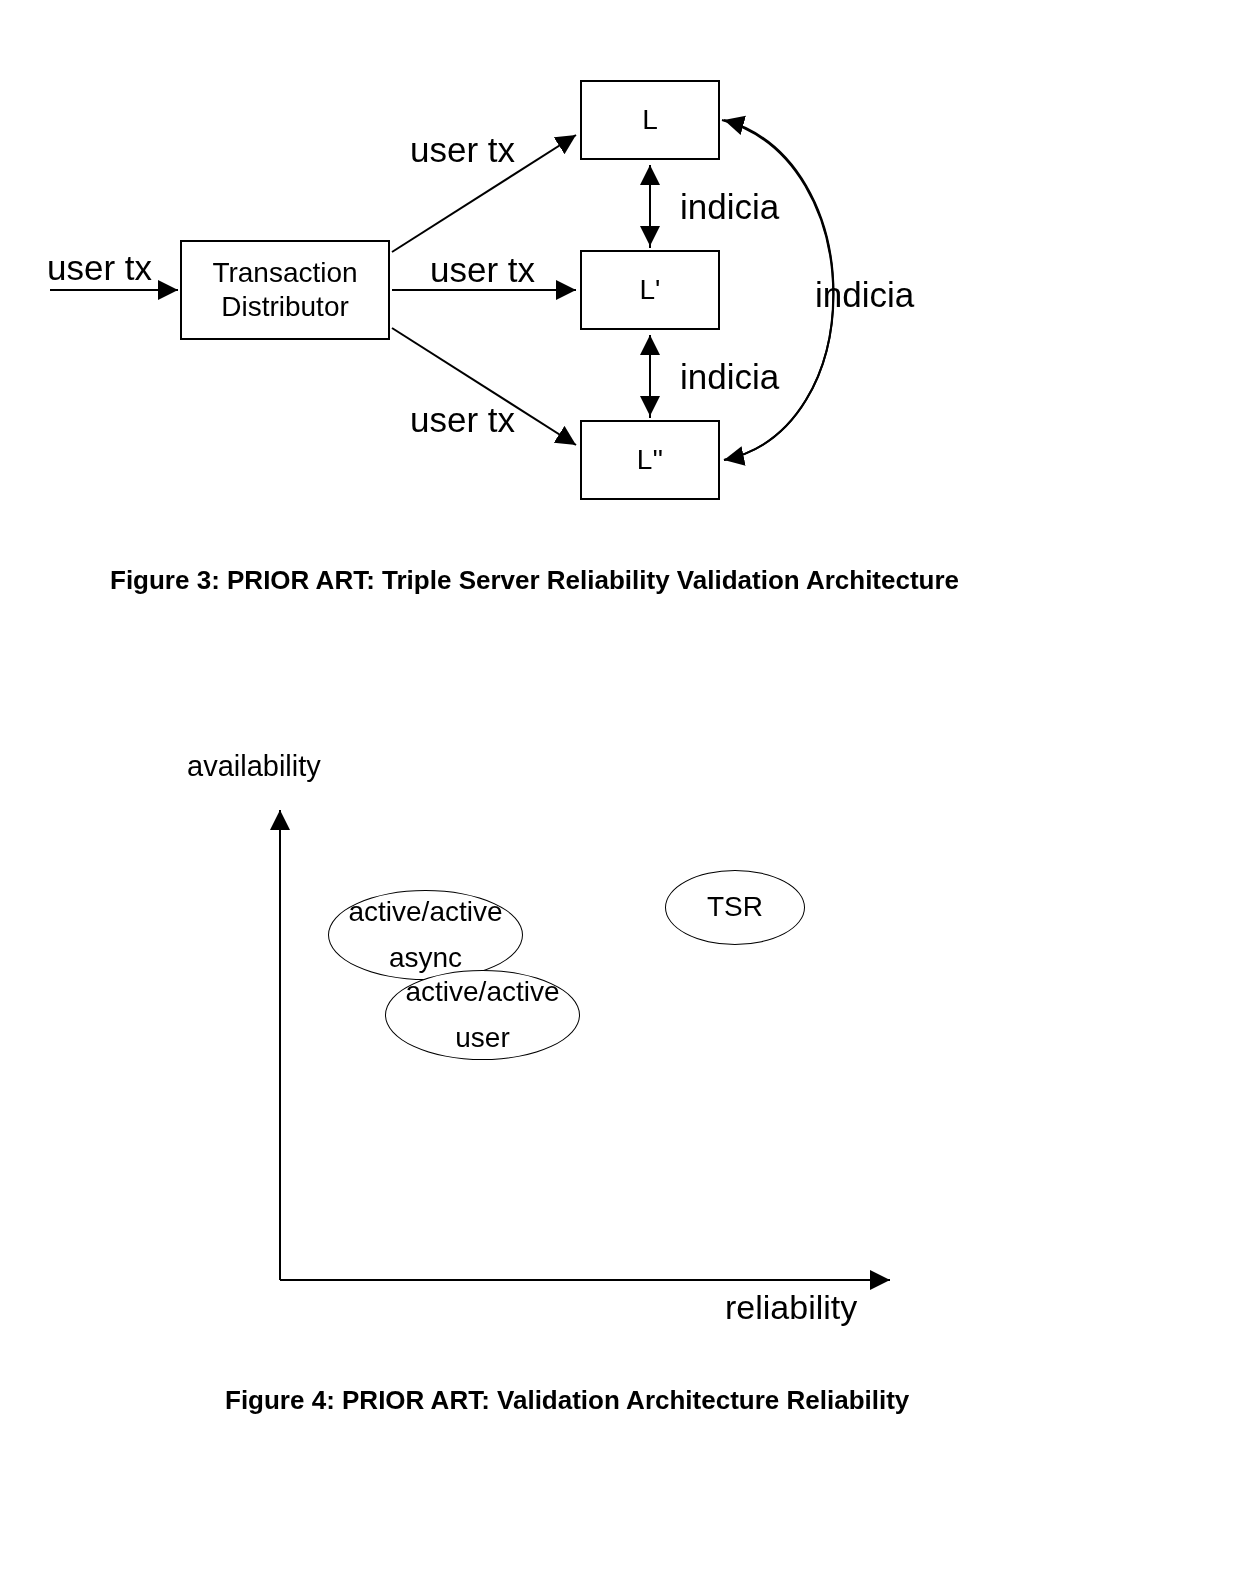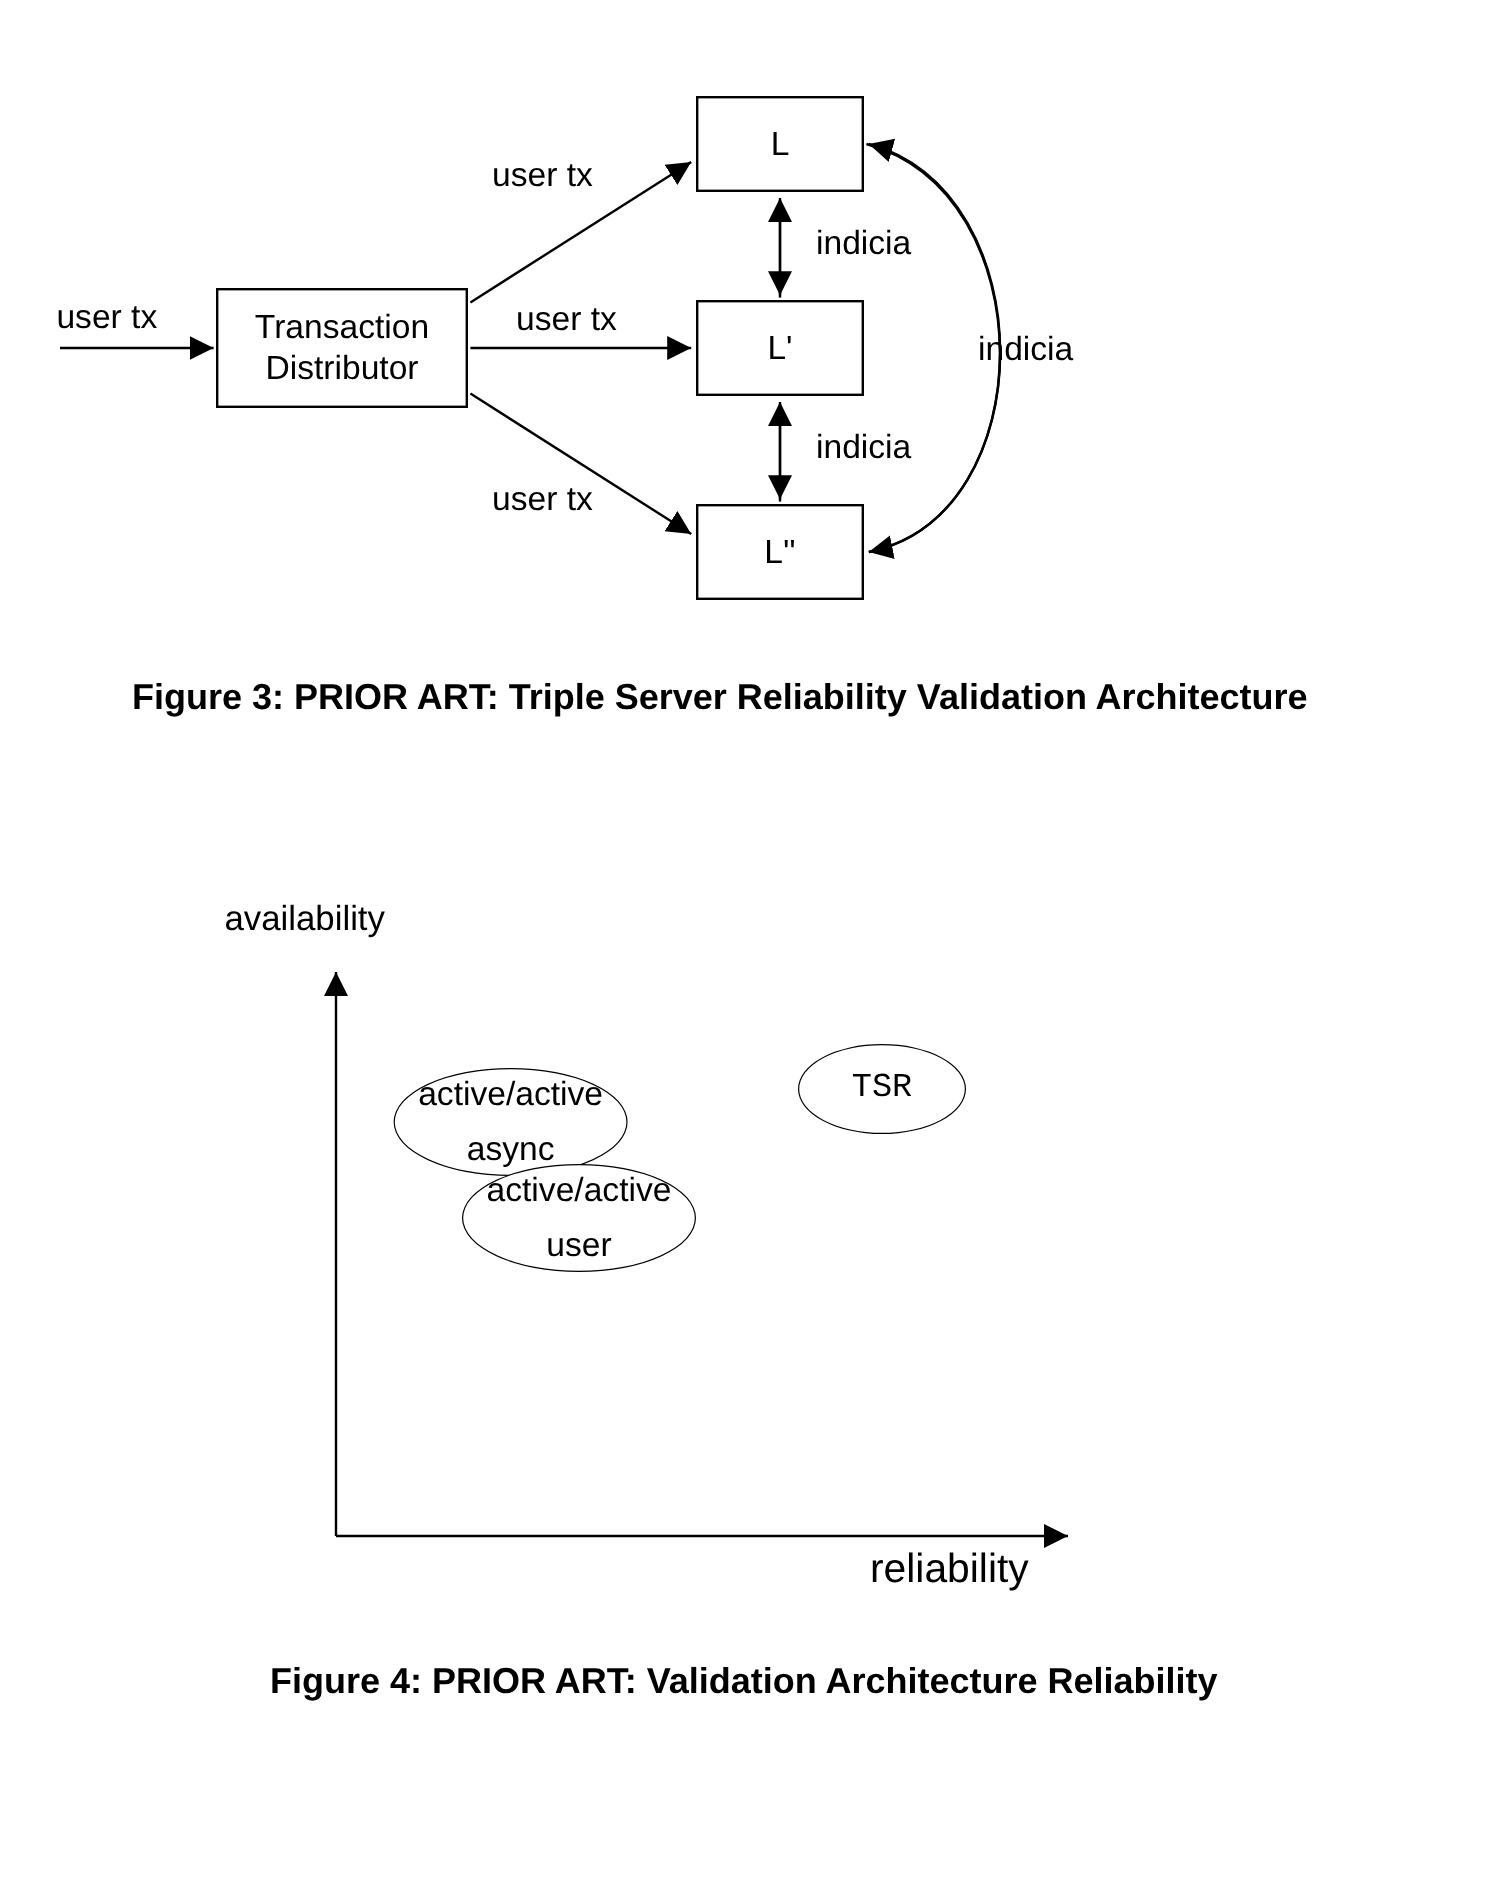--- a/index.html
+++ b/index.html
@@ -22,27 +22,27 @@
     position: absolute;
     border: 2px solid #000;
     background: #fff;
     display: flex;
     align-items: center;
     justify-content: center;
     font-size: 28px;
   }
   .label {
     position: absolute;
-    font-size: 28px;
+    font-size: 35px;
     white-space: nowrap;
   }
   .caption {
     position: absolute;
     font-weight: bold;
-    font-size: 30px;
+    font-size: 26px;
     white-space: nowrap;
   }
   .ellipse {
     position: absolute;
     border: 1.5px solid #000;
     border-radius: 50%;
     display: flex;
     align-items: center;
     justify-content: center;
     text-align: center;
@@ -132,20 +132,20 @@
   <div class="ellipse" style="left:328px; top:890px; width:195px; height:90px; flex-direction:column;">
     <span>active/active</span>
     <span>async</span>
   </div>
 
   <div class="ellipse" style="left:385px; top:970px; width:195px; height:90px; flex-direction:column;">
     <span>active/active</span>
     <span>user</span>
   </div>
 
-  <div class="ellipse" style="left:665px; top:870px; width:140px; height:75px;font-family:Liberation Mono, monospace;">
+  <div class="ellipse" style="left:665px; top:870px; width:140px; height:75px;">
     <span>TSR</span>
   </div>
 
 
   <div class="caption" style="left:225px; top:1385px;">Figure 4: PRIOR ART: Validation Architecture Reliability</div>
 
 </div>
 
 </body></html>

